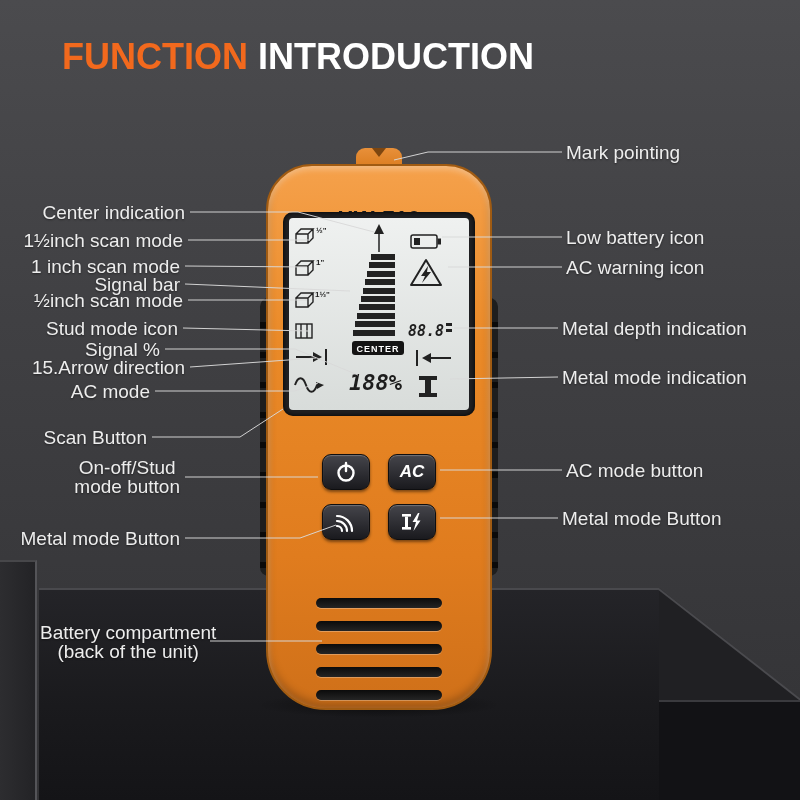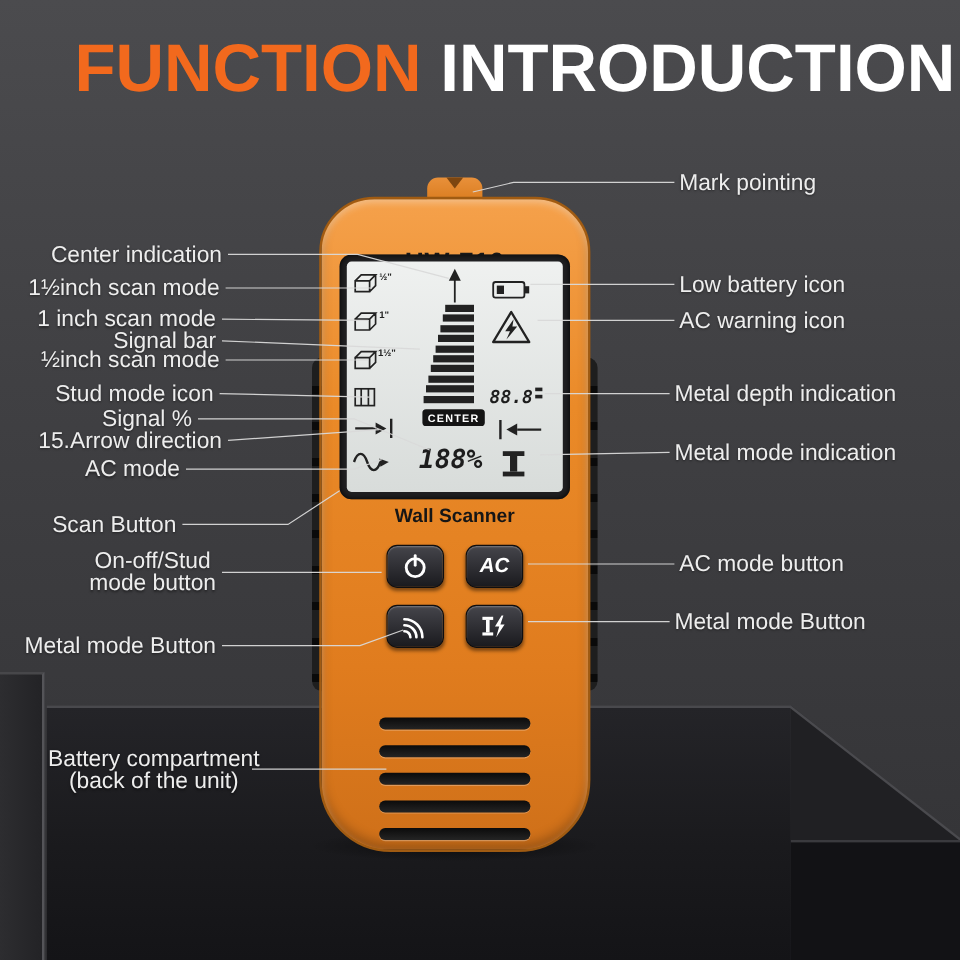--- a/index.html
+++ b/index.html
@@ -13,21 +13,21 @@
   .pedestal{position:absolute;left:39px;top:588px;width:620px;height:212px;
     background:linear-gradient(180deg,#242428,#1a1a1d 55%,#141417);
     border-top:2px solid #49494d;box-sizing:border-box;}
   .ped-slope{position:absolute;left:659px;top:588px;width:141px;height:114px;background:#202023;
     clip-path:polygon(0 0,100% 97%,100% 100%,0 100%);}
   .ped-slope-edge{position:absolute;left:659px;top:588px;width:180px;height:2px;background:#4a4a4e;
     transform-origin:0 0;transform:rotate(38deg);}
   .step-right{position:absolute;left:659px;top:700px;width:141px;height:100px;background:#121215;
     border-top:2px solid #3a3a3e;box-sizing:border-box;}
   
-  .title{position:absolute;left:62px;top:30px;font-size:56px;line-height:54px;font-weight:bold;
+  .title{position:absolute;left:62px;top:30px;font-size:36px;line-height:54px;font-weight:bold;
     letter-spacing:0px;margin:0;}
   .title .accent{color:#f2691d;}
   .title .rest{color:#ffffff;}
   
   .label{position:absolute;font-size:19px;line-height:19px;color:#ededed;white-space:pre-line;
     text-shadow:0 1px 2px rgba(0,0,0,.45);}
   .lab-left{text-align:right;}
   .L0{top:203px;right:615px}.L1{top:231px;right:617px}.L2{top:257px;right:620px}
   .L3{top:275px;right:620px}.L4{top:291px;right:617px}.L5{top:319px;right:622px}
   .L6{top:340px;right:640px}.L7{top:358px;right:615px}.L8{top:382px;right:650px}
@@ -162,21 +162,20 @@
               <path d="M128,132 V148" stroke="#222" stroke-width="2"></path>
             </g>
             <g fill="#222">
               <rect x="130" y="158" width="18" height="4"></rect>
               <rect x="136" y="162" width="6" height="13"></rect>
               <rect x="130" y="175" width="18" height="4"></rect>
             </g>
           </svg>
         </div>
       </div>
-      <div class="wordmark">Wall Scanner</div>
       <div class="btns">
         <div class="btn">
           <svg width="24" height="24" viewBox="0 0 24 24">
             <circle cx="12" cy="13" r="7.5" stroke="#fff" stroke-width="2.4" fill="none"></circle>
             <path d="M12,3 V11" stroke="#fff" stroke-width="2.4" stroke-linecap="round"></path>
           </svg>
         </div>
         <div class="btn">AC</div>
         <div class="btn">
           <svg width="24" height="24" viewBox="0 0 24 24">

